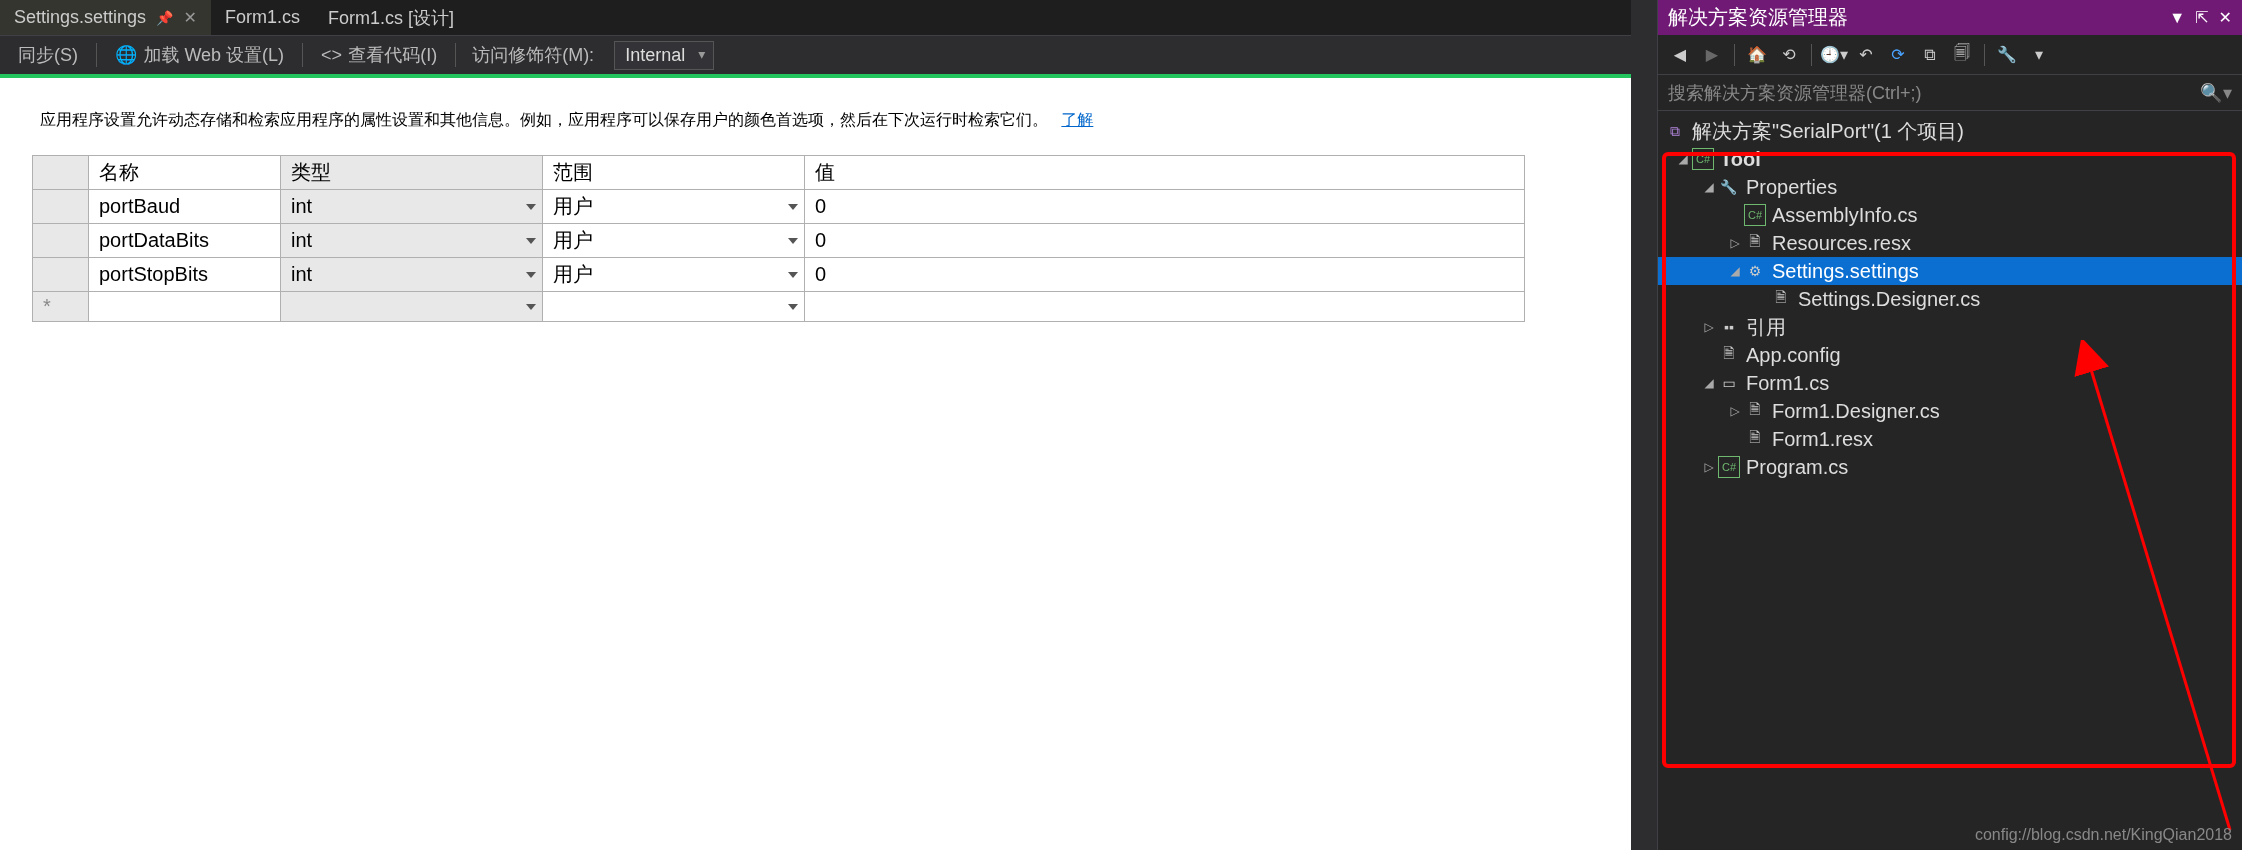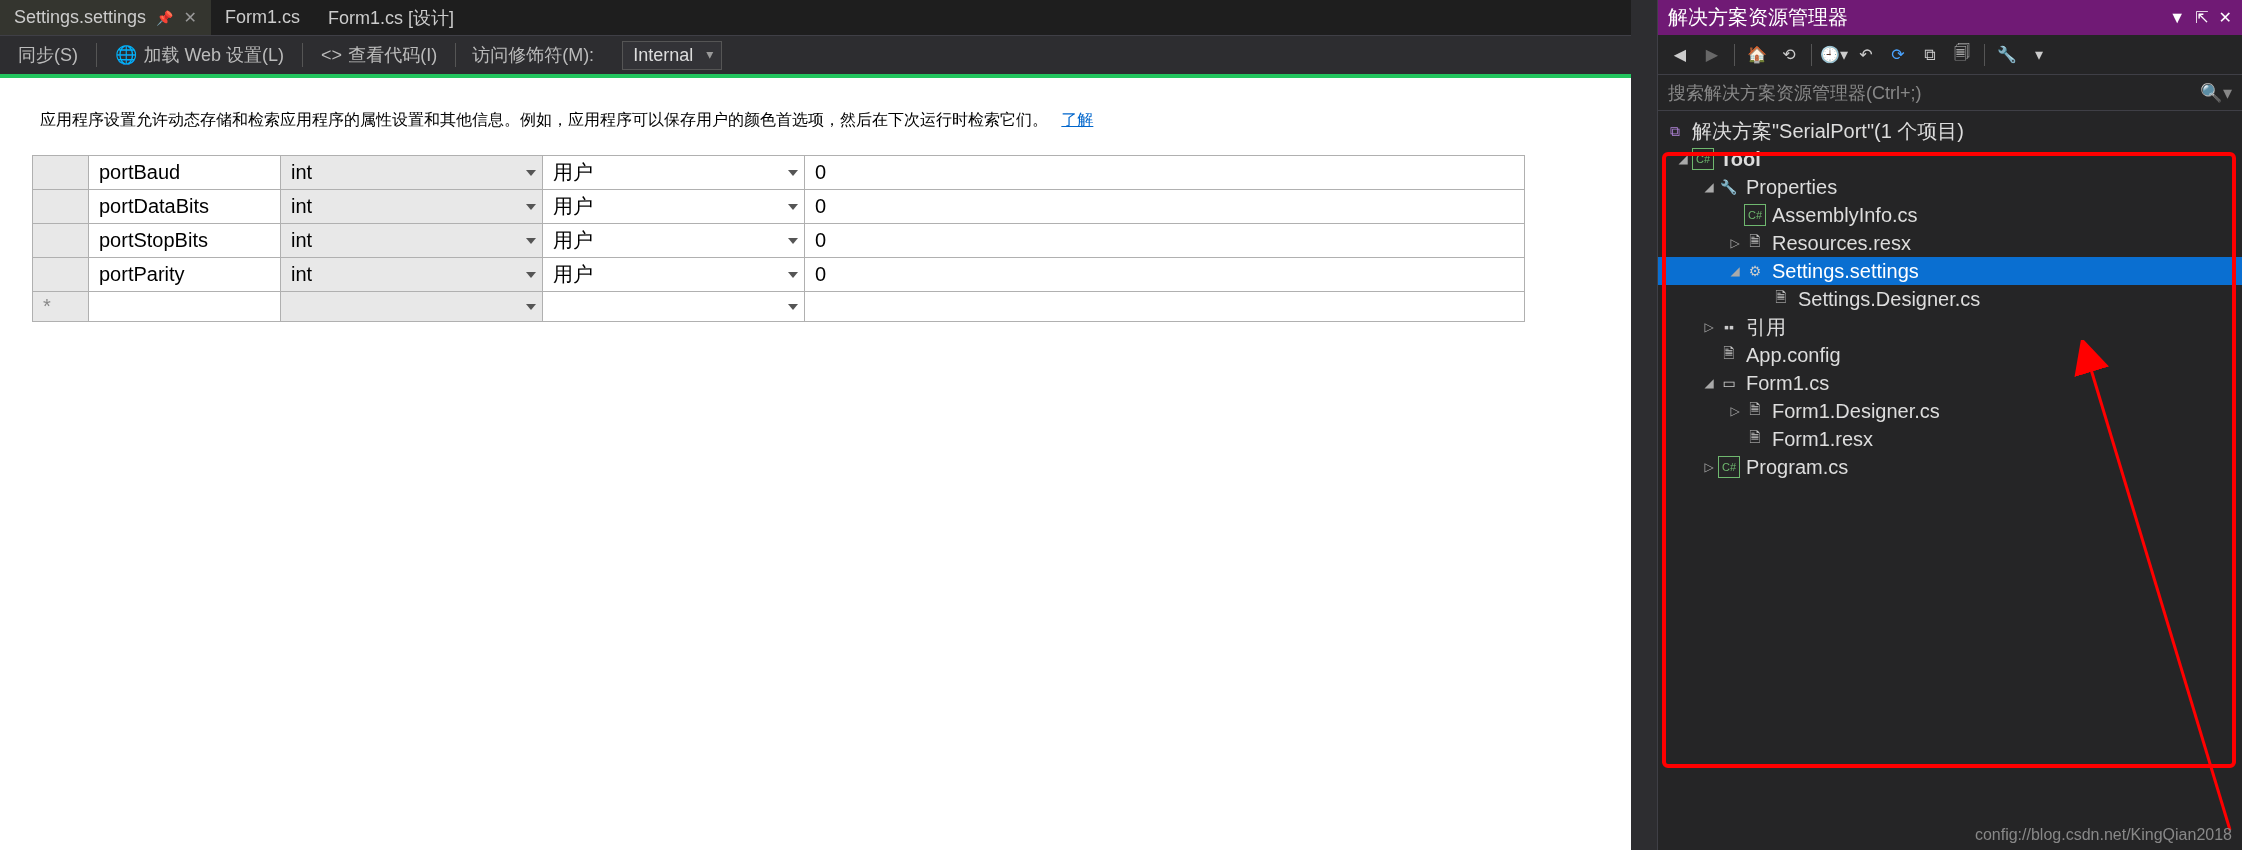--- a/index.html
+++ b/index.html
@@ -11,21 +11,21 @@
 .tabstrip { height:36px; background:#1e1e1e; display:flex; align-items:stretch; border-bottom:1px solid #3f3f46; }
 .tab { display:flex; align-items:center; padding:0 14px; font-size:18px; color:#ccc; gap:10px; cursor:pointer; }
 .tab.active { background:#34352f; }
 .tab .pin { font-size:14px; color:#999; }
 .tab .close { font-size:16px; color:#999; }
 
 .toolbar { height:42px; background:#2d2d30; border-bottom:4px solid #22c55e; display:flex; align-items:center; padding:0 8px; font-size:18px; color:#bbb; gap:4px; }
 .tool-btn { padding:4px 10px; display:flex; align-items:center; gap:6px; cursor:pointer; }
 .sep { width:1px; height:24px; background:#555; margin:0 4px; }
 .access-label { margin-left:8px; }
-.modifier-combo { background:#333337; border:1px solid #555; padding:3px 28px 3px 10px; font-size:18px; color:#ddd; margin-left:24px; position:relative; }
+.modifier-combo { background:#333337; border:1px solid #555; padding:3px 28px 3px 10px; font-size:18px; color:#ddd; margin-left:16px; position:relative; }
 .modifier-combo::after { content:"▾"; position:absolute; right:8px; top:4px; color:#999; font-size:14px; }
 
 
 .editor-body { flex:1; background:#fff; color:#000; padding:32px 0 0 0; overflow:auto; }
 .intro { font-size:16px; padding:0 40px 24px 40px; }
 .intro a { color:#0066cc; }
 .grid { border-collapse:collapse; margin-left:32px; font-size:20px; }
 .grid th, .grid td { border:1px solid #b0b0b0; padding:3px 10px; text-align:left; height:30px; }
 .grid th { background:#fff; font-weight:normal; }
 .grid .rowhdr { background:#e8e8e8; width:56px; }
@@ -113,44 +113,44 @@
     </div>
 
     <div class="editor-body">
       <div class="intro">
         <span>应用程序设置允许动态存储和检索应用程序的属性设置和其他信息。例如，应用程序可以保存用户的颜色首选项，然后在下次运行时检索它们。</span>&nbsp;&nbsp;
         <a href="#">了解</a>
       </div>
 
       <table class="grid">
         <tbody>
+            <tr>
+          <th class="rowhdr"></th>
+          <th class="col-name">名称</th>
+          <th class="col-type">类型</th>
+          <th class="col-scope">范围</th>
+          <th class="col-value">值</th>
+        </tr>
         <tr>
           <td class="rowhdr"></td>
           <td class="col-name">portBaud</td>
           <td class="col-type dd">int</td>
           <td class="col-scope dd">用户</td>
           <td class="col-value">0</td>
         </tr>
         <tr>
           <td class="rowhdr"></td>
           <td class="col-name">portDataBits</td>
           <td class="col-type dd">int</td>
           <td class="col-scope dd">用户</td>
           <td class="col-value">0</td>
         </tr>
         <tr>
           <td class="rowhdr"></td>
           <td class="col-name">portStopBits</td>
-          <td class="col-type dd">int</td>
-          <td class="col-scope dd">用户</td>
-          <td class="col-value">0</td>
-        </tr>
-        <tr>
-          <td class="rowhdr"></td>
-          <td class="col-name">portParity</td>
           <td class="col-type dd">int</td>
           <td class="col-scope dd">用户</td>
           <td class="col-value">0</td>
         </tr>
         <tr class="newrow">
           <td class="rowhdr star">*</td>
           <td class="col-name"></td>
           <td class="col-type dd"></td>
           <td class="col-scope dd"></td>
           <td class="col-value"></td>

